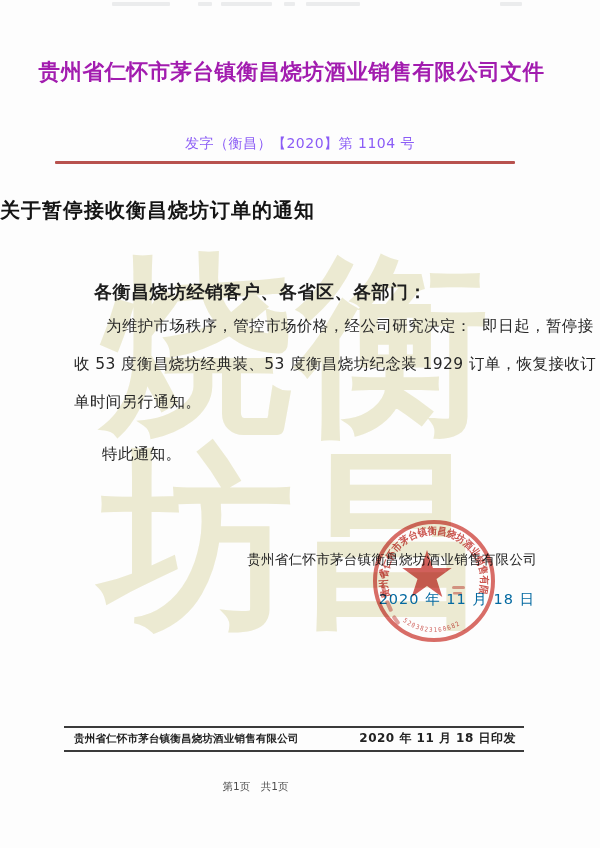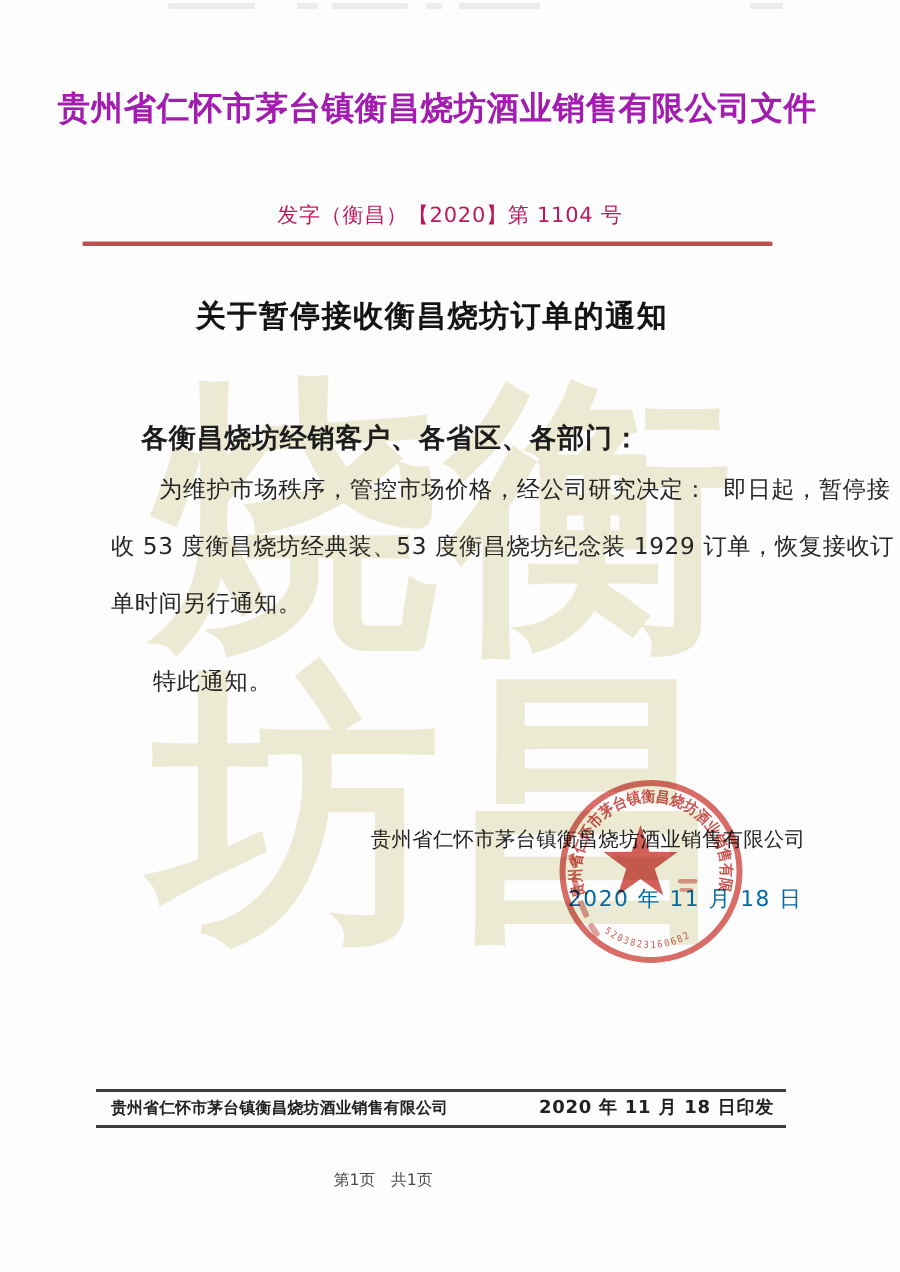--- a/index.html
+++ b/index.html
@@ -16,28 +16,28 @@
   .artifact{position:absolute;top:2px;height:4px;background:#9aa0a6;opacity:.18;border-radius:1px;}
 
   .letterhead{
     position:absolute;top:57px;left:0;width:583px;
     text-align:center;
     font-size:21.5px;font-weight:bold;letter-spacing:.5px;
     color:#a21caf;z-index:2;
   }
   .doc-number{
     position:absolute;top:135px;left:0;width:600px;text-align:center;
-    font-size:14px;color:#be185d;letter-spacing:.5px;z-index:2;white-space:pre;
+    font-size:14px;color:#8b5cf6;letter-spacing:.5px;z-index:2;white-space:pre;
   }
   .red-rule{
     position:absolute;left:55px;top:161px;width:460px;height:3px;
     background:#b8524e;border-radius:1px;z-index:2;
   }
   .doc-title{
-    position:absolute;top:197px;left:0;width:576px;text-align:center;
+    position:absolute;top:197px;left:0;width:576px;text-align:left;
     font-size:20px;font-weight:bold;color:#141414;letter-spacing:1px;z-index:2;
   }
 
   
   .watermark{position:absolute;z-index:1;color:#ecead2;
     font-family:"DejaVu Serif","Liberation Serif",serif;font-weight:bold;
     font-size:192px;line-height:200px;width:200px;height:200px;text-align:center;
     user-select:none;}
   .wm-tl{left:98px;top:245px;}
   .wm-tr{left:293px;top:245px;}

